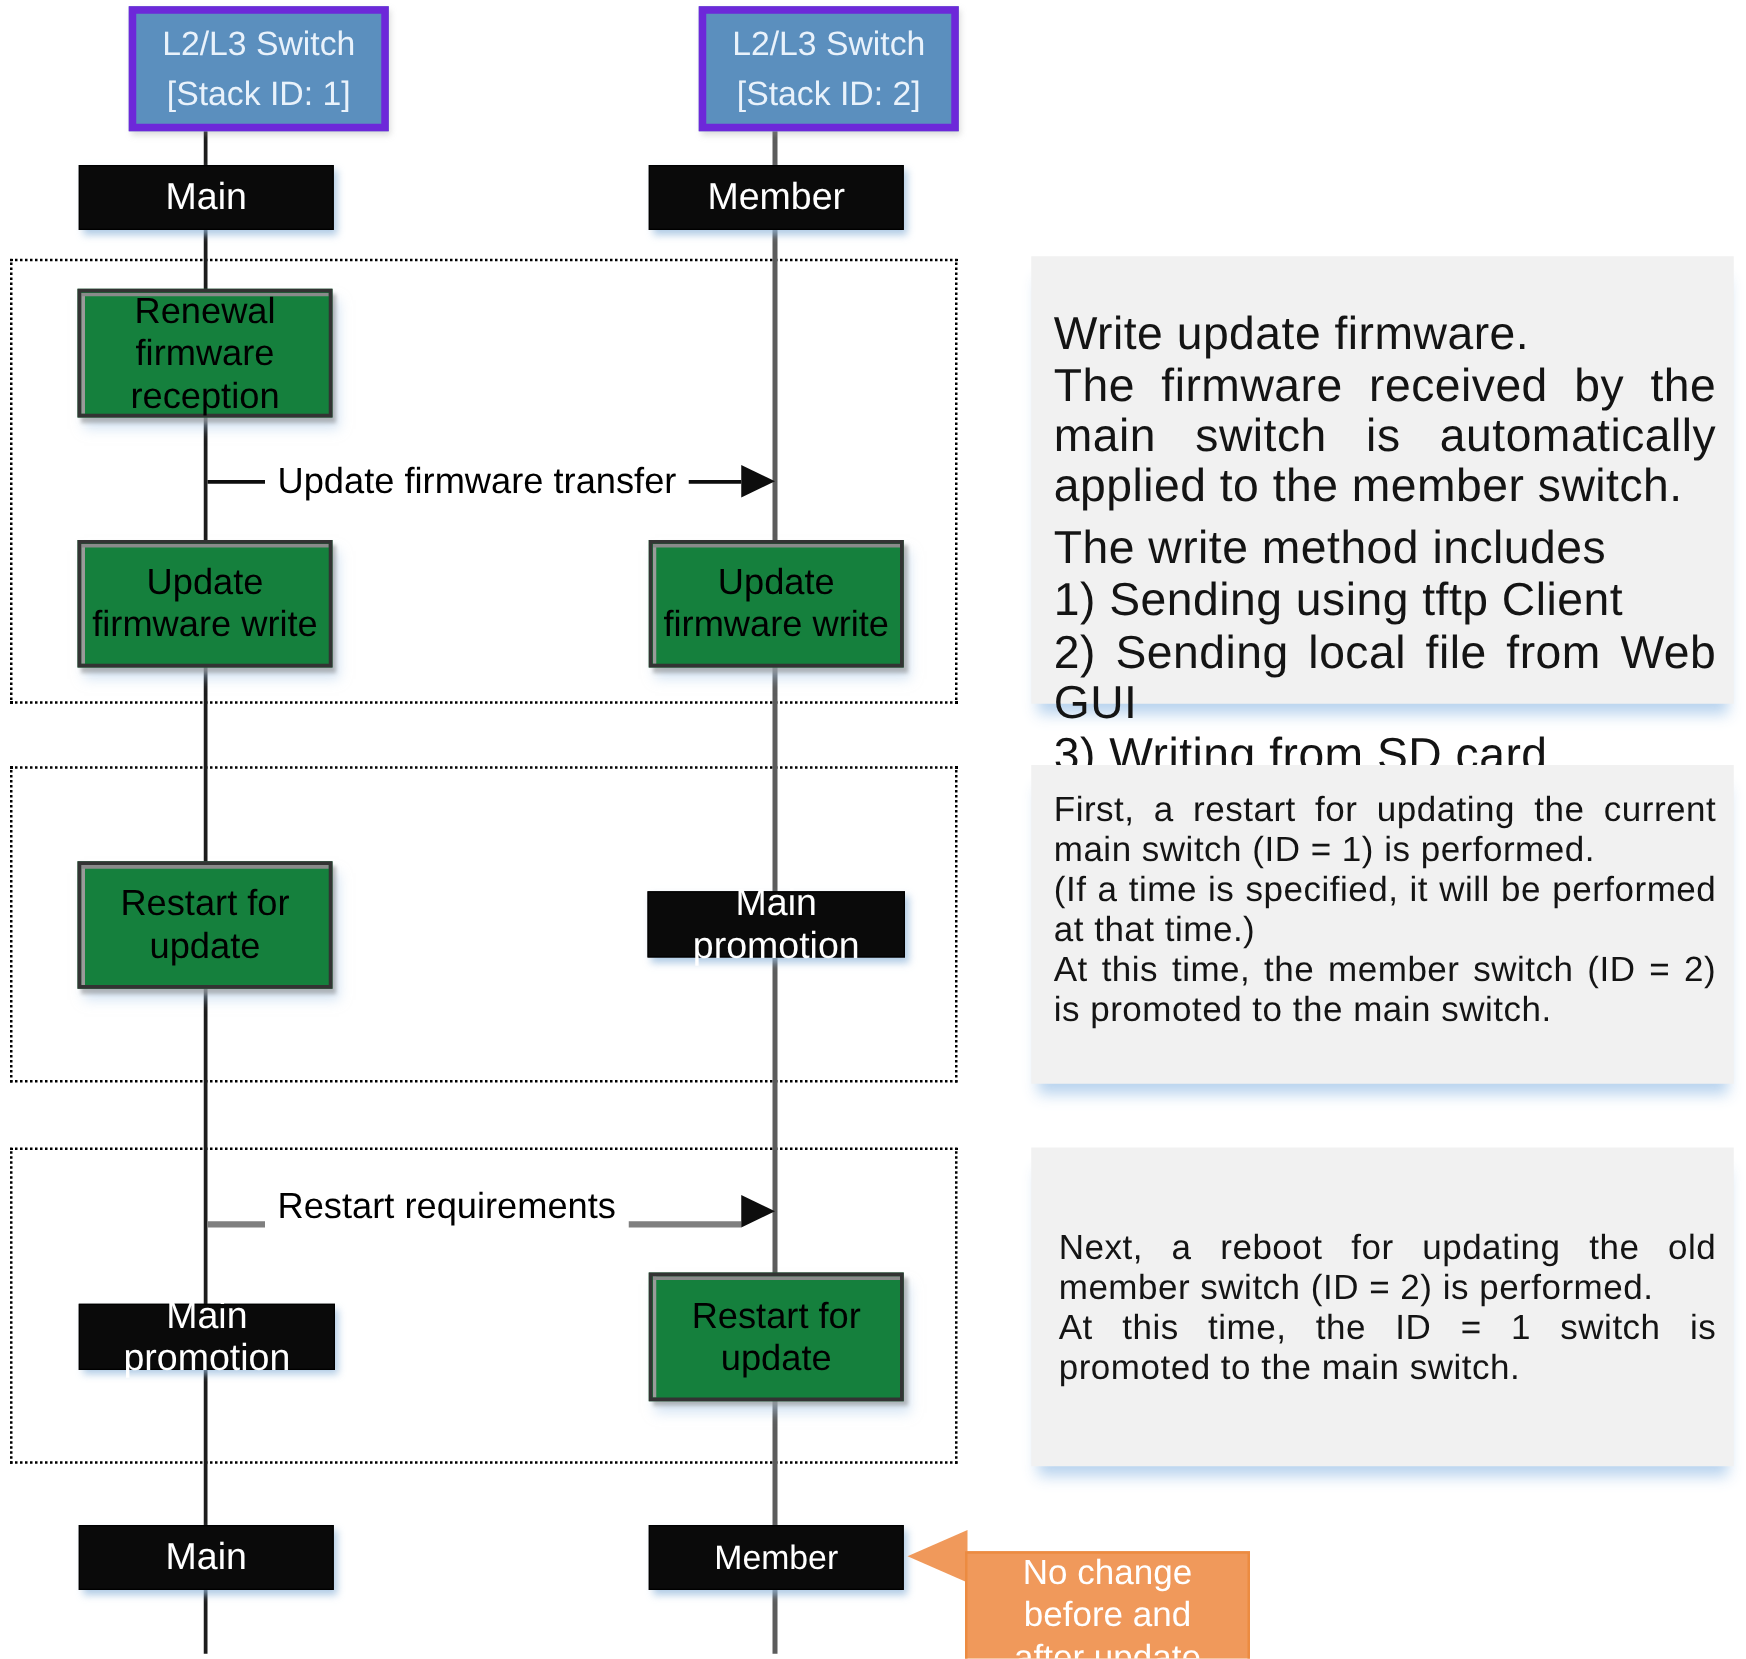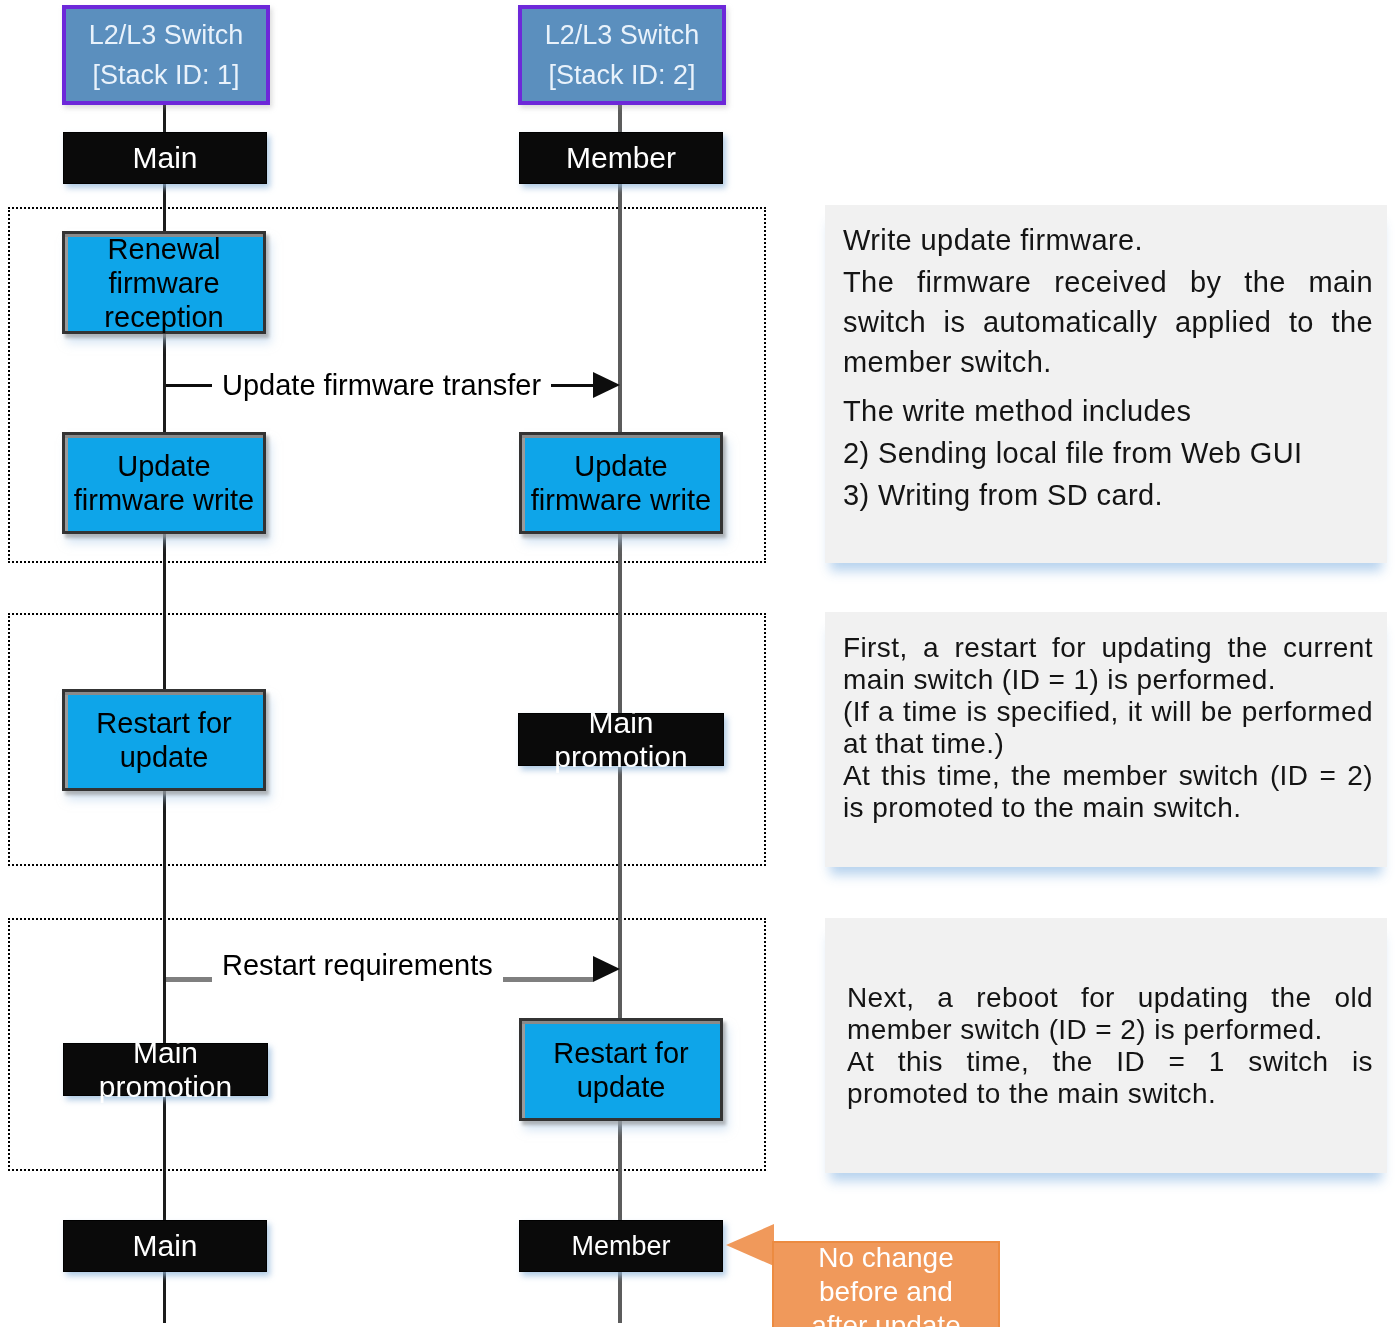--- a/index.html
+++ b/index.html
@@ -8,25 +8,26 @@
     font-family:"Liberation Sans", sans-serif; color:#111; overflow:hidden;
   }
   
   .lifeline { position:absolute; top:105px; bottom:4px; z-index:1; }
   #lifeline-1 { left:163px; width:3px; background:#1c1c1c; }
   #lifeline-2 { left:618px; width:4px; background:#5c5c5c; }
 
   
   .actor-header {
     position:absolute; top:5px; width:208px; height:100px; box-sizing:border-box;
-    background:#5B8FBE; border:4px solid #6d28d9;
+    background:#5B8FBE; border:6px solid #6d28d9;
     color:#E9F2FB; font-size:27px; line-height:40px; text-align:center;
     display:flex; align-items:center; justify-content:center;
     white-space:pre-line; z-index:3;
     box-shadow:2px 3px 5px rgba(150,150,150,0.35);
+    margin-left:41px;
   }
   #actor-header-1 { left:62px; }
   #actor-header-2 { left:518px; }
 
   
   .state-box {
     position:absolute; box-sizing:border-box; background:#0a0a0a; border:1px solid #000;
     color:#ffffff; display:flex; align-items:center; justify-content:center;
     text-align:center; z-index:3;
     box-shadow:3px 4px 6px rgba(150,185,220,0.75);
@@ -42,21 +43,21 @@
 
   
   .phase { position:absolute; left:8px; width:758px; box-sizing:border-box;
     border:2px dotted #000; background:transparent; z-index:0; }
   #phase-1 { top:207px; height:356px; }
   #phase-2 { top:613px; height:253px; }
   #phase-3 { top:918px; height:253px; }
 
   
   .process-box {
-    position:absolute; box-sizing:border-box; width:204px; background:#0ea5e9;
+    position:absolute; box-sizing:border-box; width:204px; background:#15803d;
     border:3px solid #333333;
     box-shadow:inset 0 3px 0 #8a8a8a, inset 3px 0 0 #9a9a9a,
                3px 4px 3px rgba(145,145,145,0.6), 5px 9px 9px rgba(175,205,235,0.5);
     display:flex; align-items:center; justify-content:center; text-align:center;
     font-size:29px; line-height:34px; white-space:pre-line; z-index:3; color:#000;
   }
   #box-renewal      { left:62px;  top:231px; height:103px; }
   #box-write-left   { left:62px;  top:432px; height:102px; }
   #box-write-right  { left:519px; top:432px; height:102px; }
   #box-restart-left { left:62px;  top:689px; height:102px; }
@@ -76,21 +77,21 @@
     border-left:27px solid #0d0d0d; border-top:13px solid transparent; border-bottom:13px solid transparent; }
 
   
   .note {
     position:absolute; left:825px; width:562px; box-sizing:border-box;
     background:#F1F1F1; color:#141414;
     box-shadow:0 13px 11px -5px rgba(176,206,236,0.9);
     font-size:28px; text-align:justify; letter-spacing:0.4px; z-index:2;
   }
   .note p { margin:0; }
-  #note-1 { top:205px; height:358px; padding:15px 14px 20px 18px; font-size:29px; line-height:40px; }
+  #note-1 { top:205px; height:358px; padding:42px 14px 20px 18px; font-size:37px; line-height:40px; }
   #note-1 p + p { margin-top:2px; }
   #note-1 .note-gap { margin-top:9px; }
   #note-2 { top:612px; height:255px; padding:20px 14px 14px 18px; line-height:32px; }
   #note-3 { top:918px; height:255px; padding:14px 14px 14px 22px; line-height:32px;
     display:flex; flex-direction:column; justify-content:center; }
 
   
   .callout {
     position:absolute; left:772px; top:1197px; width:228px; height:102px; box-sizing:border-box;
     background:#F0995B; border:2px solid #EC8B41; color:#ffffff;
@@ -153,20 +154,21 @@
   <div class="process-box" id="box-restart-right">Restart for
 update</div>
 
   <div class="state-box state-lg" id="state-main-bottom">Main</div>
   <div class="state-box state-lg" id="state-member-bottom">Member</div>
 
   <div class="note" id="note-1">
     <p>Write update firmware.</p>
     <p>The firmware received by the main switch is automatically applied to the member switch.</p>
     <p class="note-gap">The write method includes</p>
+    <p>1) Sending using tftp Client</p>
     <p>2) Sending local file from Web GUI</p>
     <p>3) Writing from SD card.</p>
   </div>
 
   <div class="note" id="note-2">
     <p>First, a restart for updating the current main switch (ID = 1) is performed.</p>
     <p>(If a time is specified, it will be performed at that time.)</p>
     <p>At this time, the member switch (ID = 2) is promoted to the main switch.</p>
   </div>
 

